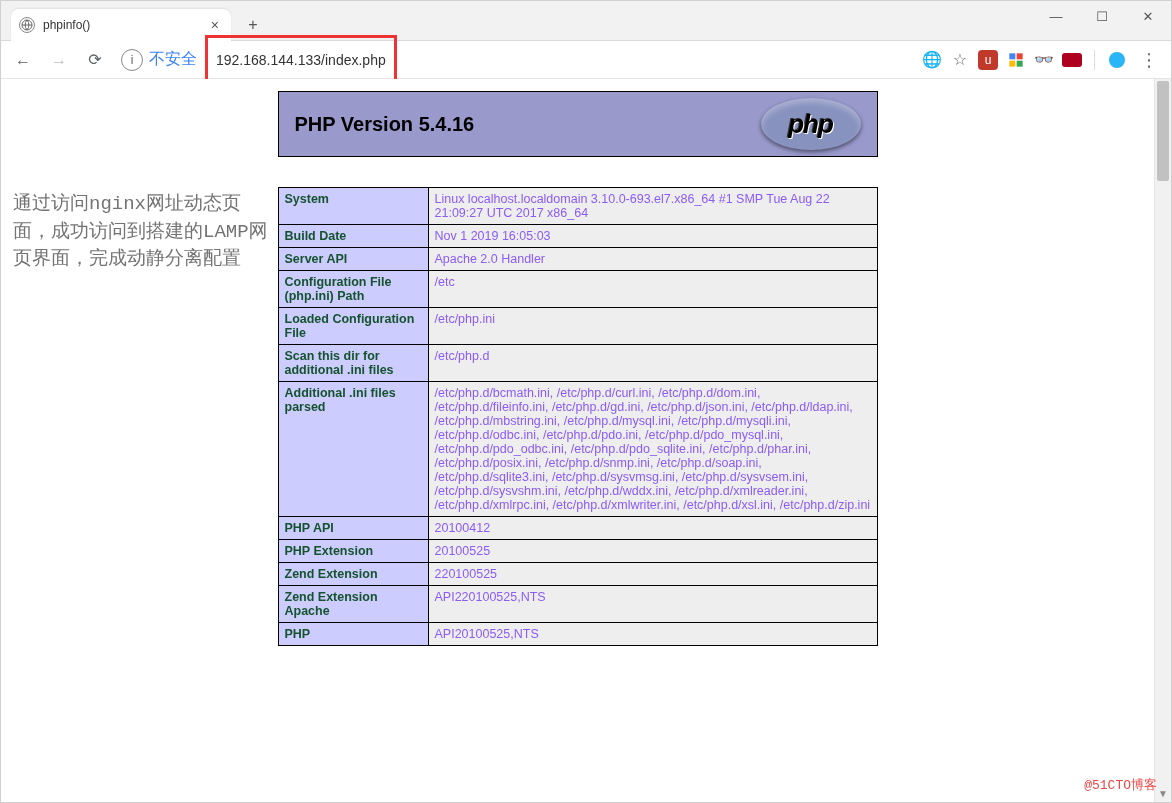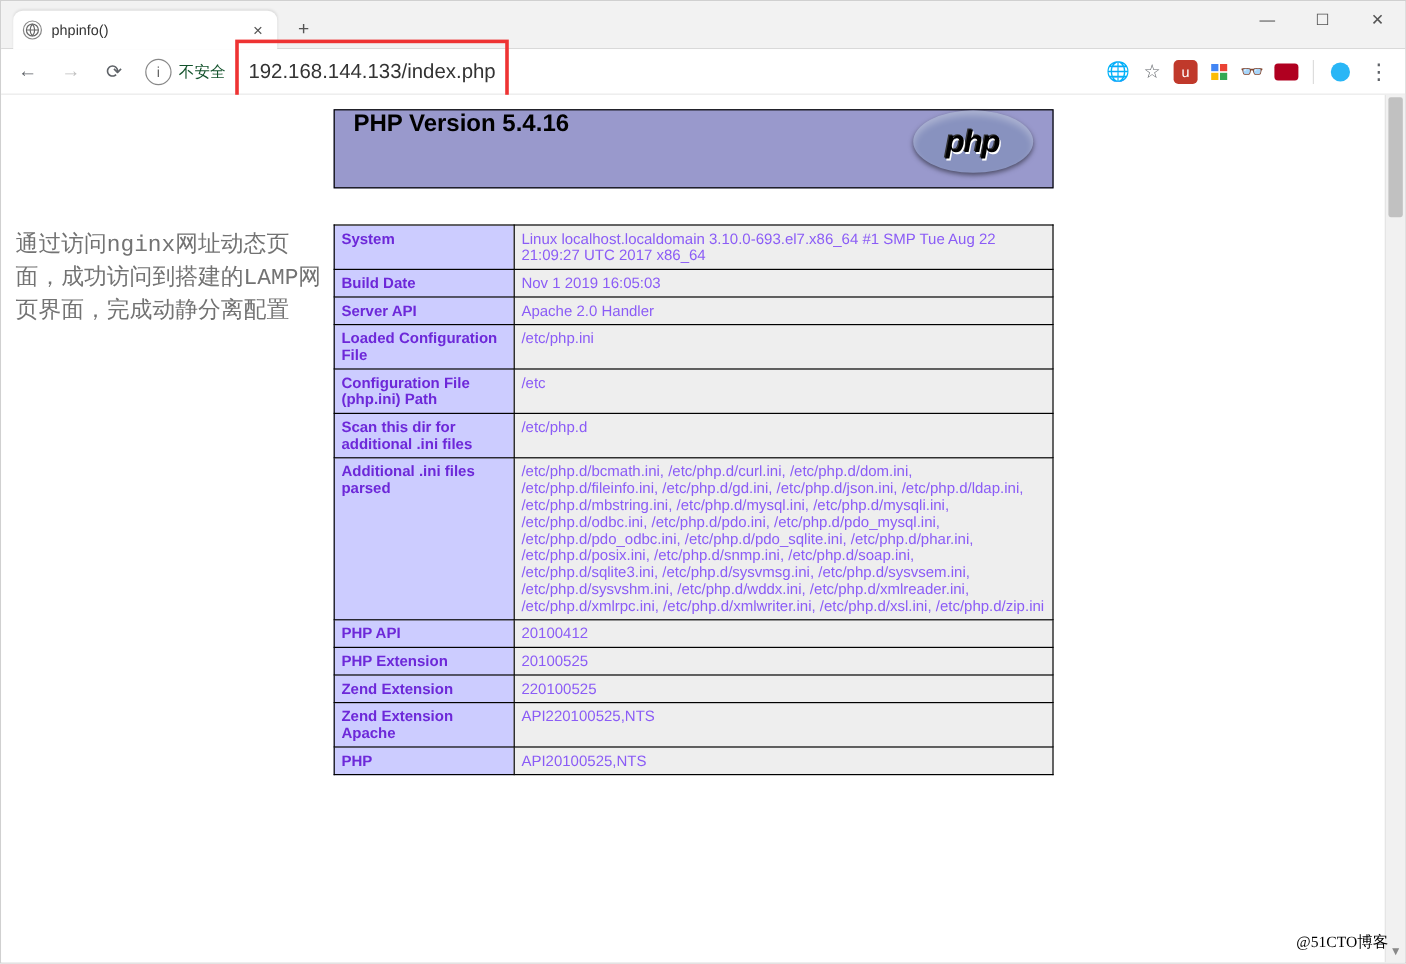--- a/index.html
+++ b/index.html
@@ -72,25 +72,25 @@
     flex: 0 0 auto;
     display: flex; align-items: center;
     margin-left: 4px;
     height: 28px;
   }
   .info-btn {
     width: 22px; height: 22px; border: 1px solid #888; border-radius: 50%;
     display: flex; align-items: center; justify-content: center;
     font-size: 12px; color: #666; margin-right: 6px;
   }
-  .insecure-label { color: #14532d; font-size: 13px; margin-right: 8px; }
+  .insecure-label { color: #3b82f6; font-size: 16px; margin-right: 8px; }
   .url-highlight {
     border: 3px solid #e33;
     padding: 14px 8px;
-    font-size: 17px;
+    font-size: 14px;
     color: #333;
     font-family: Arial, sans-serif;
   }
   .toolbar-spacer { flex: 1; }
   .ext-icon {
     width: 20px; height: 20px; border-radius: 4px;
     display: flex; align-items: center; justify-content: center;
     font-size: 12px; color: #fff;
   }
   .ext-translate { color: #5f6368; font-size: 16px; }
@@ -131,21 +131,21 @@
   .annotation {
     position: absolute; left: 12px; top: 112px; width: 260px;
     color: #737373; font-size: 19px; line-height: 1.45;
     font-family: Liberation Mono, monospace;
   }
   .phpinfo-wrap { width: 600px; margin-top: 12px; }
   .php-header {
     background: #9999cc;
     border: 1px solid #000;
     height: 66px;
-    display: flex; align-items: flex-start; justify-content: space-between;
+    display: flex; align-items: center; justify-content: space-between;
     padding: 0 16px;
   }
   .php-header h1 {
     margin: 0; font-size: 20px; font-weight: bold; color: #000;
     font-family: Arial, sans-serif;
   }
   .php-logo {
     width: 100px; height: 52px; position: relative;
   }
   .php-logo .oval {
@@ -168,30 +168,30 @@
   table.phpinfo td {
     border: 1px solid #000;
     padding: 4px 6px;
     font-size: 12.5px;
     vertical-align: top;
   }
   table.phpinfo td.e {
     background: #ccccff;
     font-weight: bold;
     width: 150px;
-    color: #6d28d9;
+    color: #14532d;
   }
   table.phpinfo td.v {
     background: #eeeeee;
     color: #8b5cf6;
     word-break: break-word;
   }
   .watermark {
     position: absolute; right: 14px; bottom: 8px;
-    color: #000000; font-size: 13px; font-family: Liberation Serif, serif;
+    color: #ef4444; font-size: 13px; font-family: Liberation Mono, monospace;
     text-shadow: 0 0 2px #fff;
   }
 </style>
 </head>
 <body>
 
 <div class="window">
 
   <div class="titlebar">
     <div class="tab">
@@ -266,26 +266,26 @@
               </tr>
               <tr>
                 <td class="e">Build Date</td>
                 <td class="v">Nov 1 2019 16:05:03</td>
               </tr>
               <tr>
                 <td class="e">Server API</td>
                 <td class="v">Apache 2.0 Handler</td>
               </tr>
               <tr>
+                <td class="e">Configuration File (php.ini) Path</td>
+                <td class="v">/etc</td>
+              </tr>
+              <tr>
                 <td class="e">Loaded Configuration File</td>
                 <td class="v">/etc/php.ini</td>
-              </tr>
-              <tr>
-                <td class="e">Configuration File (php.ini) Path</td>
-                <td class="v">/etc</td>
               </tr>
               <tr>
                 <td class="e">Scan this dir for additional .ini files</td>
                 <td class="v">/etc/php.d</td>
               </tr>
               <tr>
                 <td class="e">Additional .ini files parsed</td>
                 <td class="v">/etc/php.d/bcmath.ini, /etc/php.d/curl.ini, /etc/php.d/dom.ini, /etc/php.d/fileinfo.ini, /etc/php.d/gd.ini, /etc/php.d/json.ini, /etc/php.d/ldap.ini, /etc/php.d/mbstring.ini, /etc/php.d/mysql.ini, /etc/php.d/mysqli.ini, /etc/php.d/odbc.ini, /etc/php.d/pdo.ini, /etc/php.d/pdo_mysql.ini, /etc/php.d/pdo_odbc.ini, /etc/php.d/pdo_sqlite.ini, /etc/php.d/phar.ini, /etc/php.d/posix.ini, /etc/php.d/snmp.ini, /etc/php.d/soap.ini, /etc/php.d/sqlite3.ini, /etc/php.d/sysvmsg.ini, /etc/php.d/sysvsem.ini, /etc/php.d/sysvshm.ini, /etc/php.d/wddx.ini, /etc/php.d/xmlreader.ini, /etc/php.d/xmlrpc.ini, /etc/php.d/xmlwriter.ini, /etc/php.d/xsl.ini, /etc/php.d/zip.ini</td>
               </tr>
               <tr>

